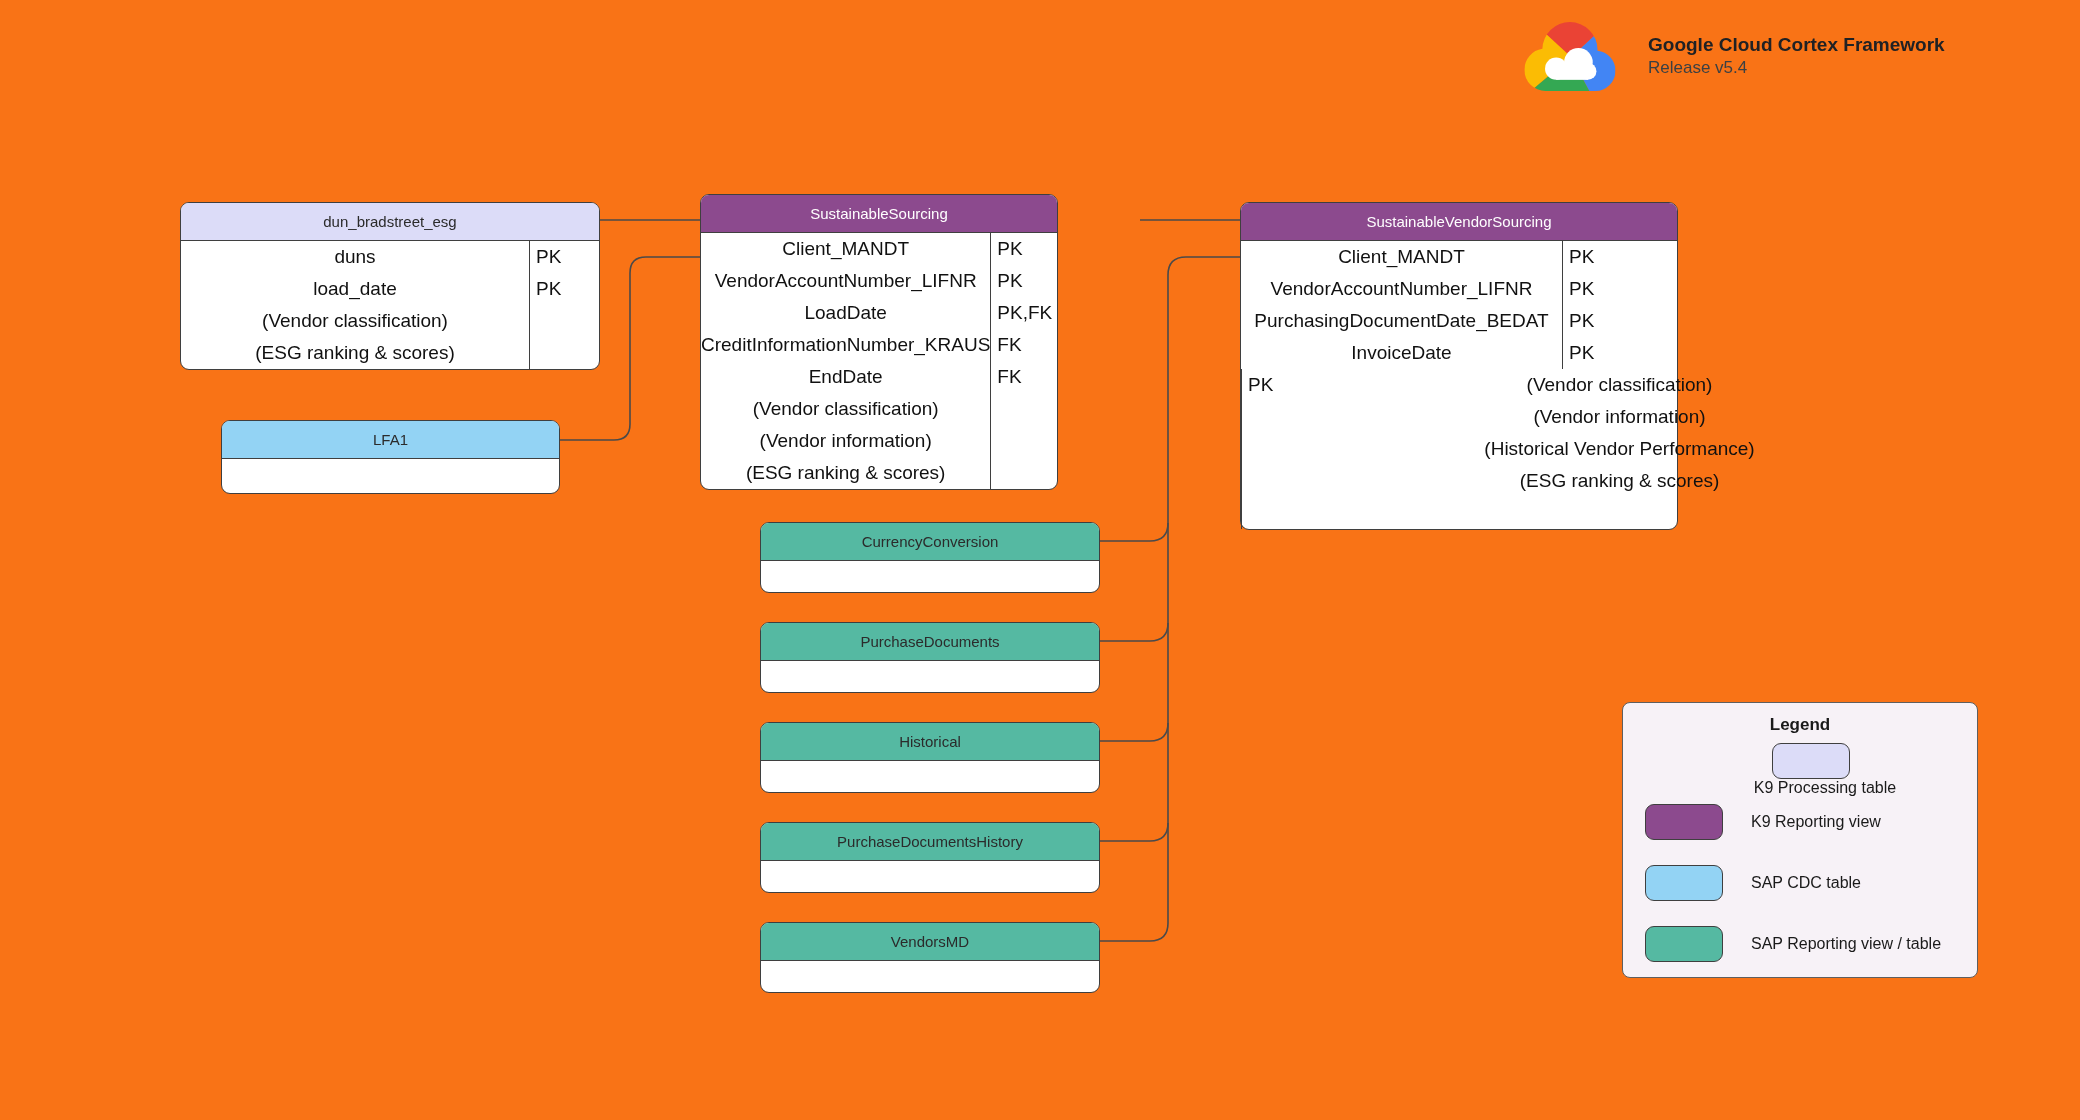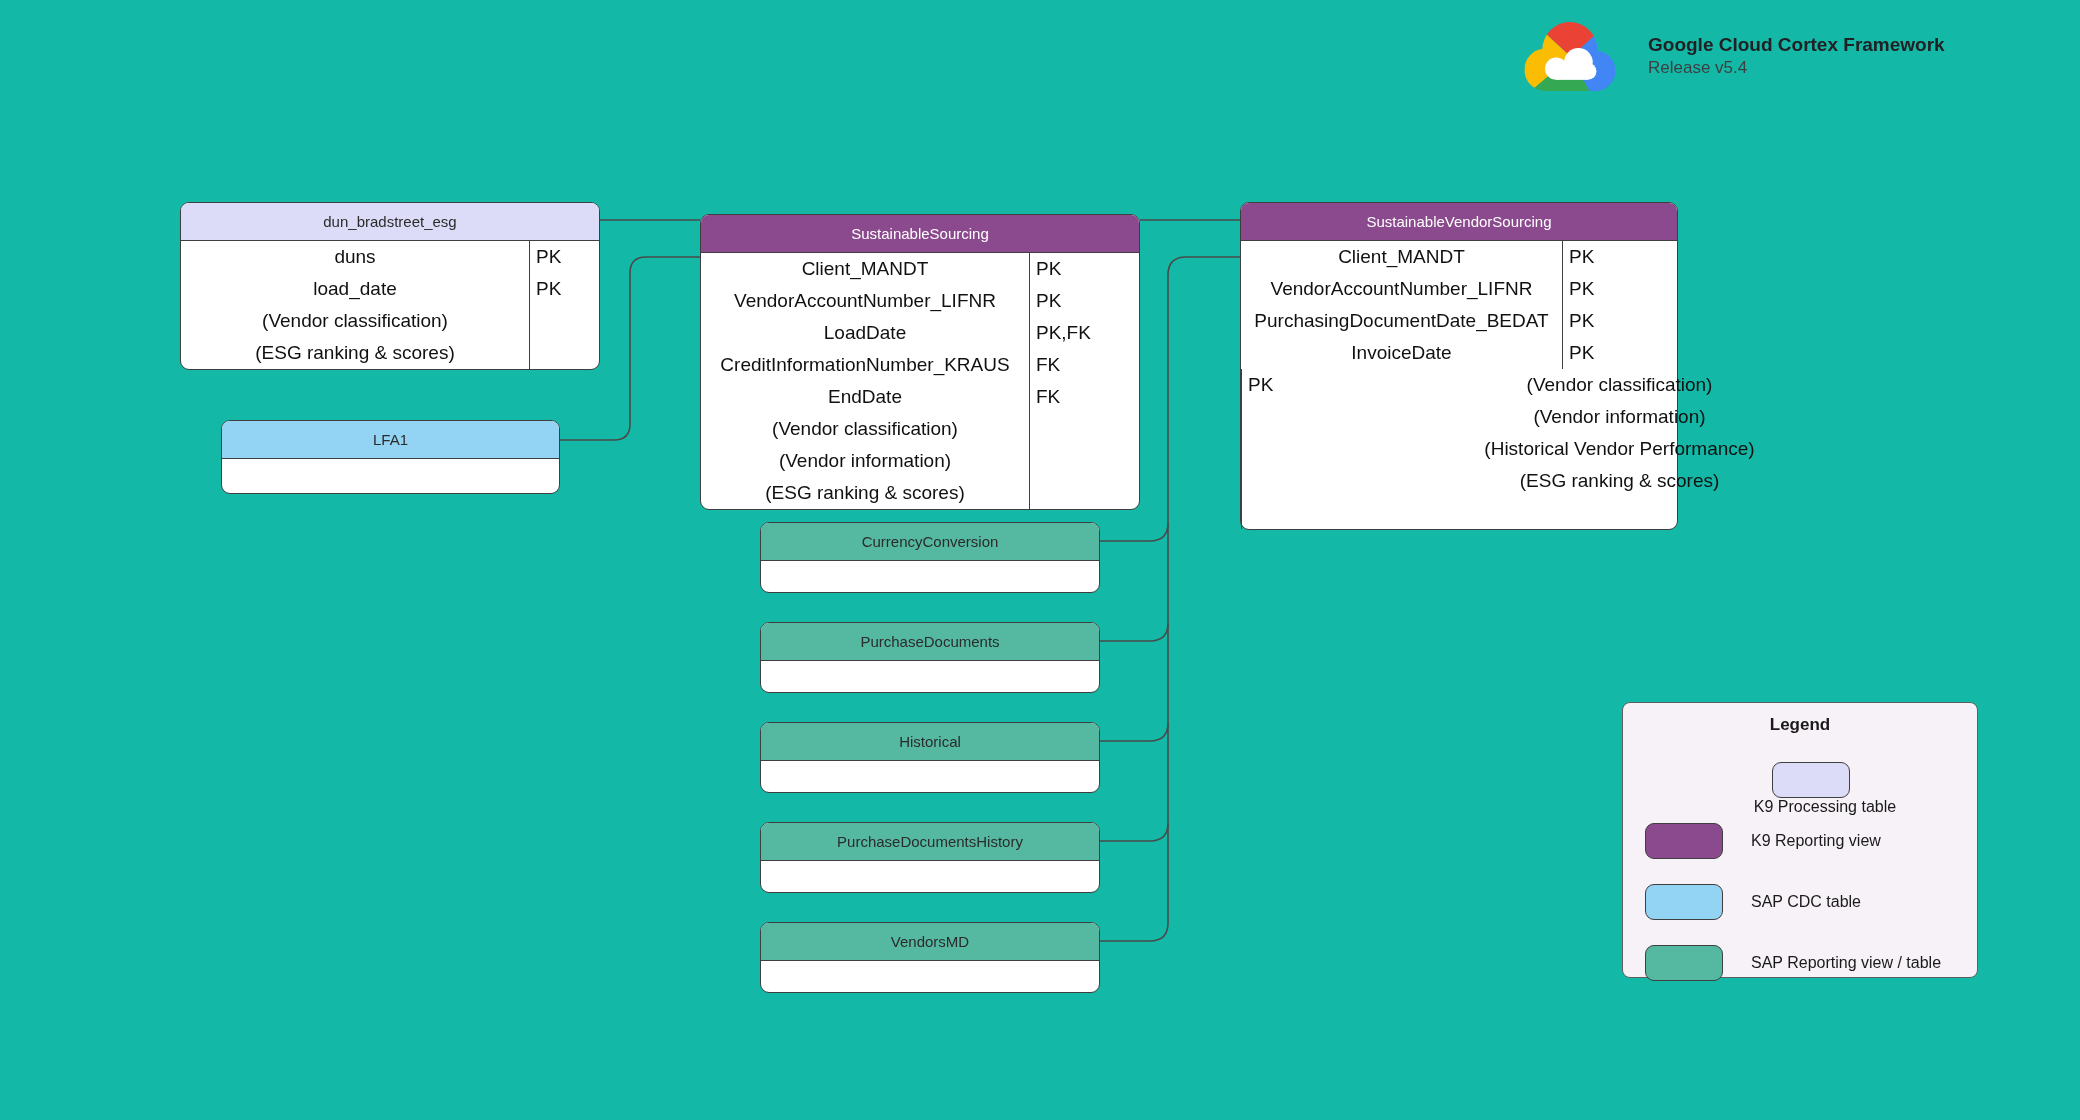--- a/index.html
+++ b/index.html
@@ -1,17 +1,17 @@
 <!DOCTYPE html>
 <html><head>
 <meta charset="utf-8">
 <style>
   html,body{margin:0;padding:0;background:#ffffff;}
   .canvas{
-    position:relative;width:2080px;height:1120px;background:#14b8a6;
+    position:relative;width:2080px;height:1120px;background:#f97316;
     font-family:"Liberation Sans", sans-serif;overflow:hidden;
   }
   
   svg.edges{position:absolute;left:0;top:0;width:2080px;height:1120px;z-index:1;}
   svg.edges path{fill:none;stroke:#4a4a4a;stroke-width:1.6;}
   
   .brand{position:absolute;left:1518px;top:14px;display:flex;align-items:center;z-index:2;}
   .brand .logo{width:106px;height:84px;flex:0 0 auto;}
   .brand .brand-text{margin-left:24px;}
   .brand .brand-title{font-size:19px;font-weight:bold;color:#202124;line-height:24px;}
@@ -26,21 +26,21 @@
   .entity-header.light-text{color:#ffffff;}
   .entity-body{display:grid;}
   .entity-cell{height:32px;line-height:32px;font-size:19px;color:#111111;
     display:flex;align-items:center;justify-content:center;white-space:nowrap;box-sizing:border-box;}
   .entity-cell.key{justify-content:flex-start;padding-left:6px;border-left:1px solid #3f3f3f;}
   .entity-empty{height:32px;border-radius:0 0 8px 8px;}
   
   .legend{
     position:absolute;left:1622px;top:702px;width:356px;height:276px;z-index:2;
     background:#f7f2f7;border:1px solid #5f5f5f;border-radius:8px;box-sizing:border-box;
-    display:flex;flex-direction:column;padding:12px 0 0 0;gap:19px;
+    display:flex;flex-direction:column;padding:12px 0 0 0;
   }
   .legend-title{text-align:center;font-size:17px;font-weight:bold;color:#1a1a1a;margin-bottom:8px;}
   .legend-item{display:flex;align-items:center;margin:0 0 0 22px;height:36px;margin-top:25px;}
   .legend-item:first-of-type{margin-top:0px;flex-direction:column;}
   .legend-swatch{width:78px;height:36px;border:1px solid #3f3f3f;border-radius:9px;box-sizing:border-box;flex:0 0 auto;}
   .legend-label{margin-left:28px;font-size:16px;color:#1a1a1a;white-space:nowrap;}
 </style>
 </head>
 <body>
 
@@ -93,21 +93,21 @@
           <div class="entity-cell">duns</div>
           <div class="entity-cell key">PK</div>
           <div class="entity-cell">load_date</div>
           <div class="entity-cell key">PK</div>
           <div class="entity-cell">(Vendor classification)</div>
           <div class="entity-cell key"></div>
           <div class="entity-cell">(ESG ranking &amp; scores)</div>
           <div class="entity-cell key"></div>
         </div>
       </div>
-      <div class="entity" style="left: 700px; top: 214px; width: 440px;">
+      <div class="entity" style="left: 700px; top: 194px; width: 358px;">
         <div class="entity-header light-text" style="background: rgb(140, 74, 142);">SustainableSourcing</div>
         <div class="entity-body" style="grid-template-columns: 1fr 110px;">
           <div class="entity-cell">Client_MANDT</div>
           <div class="entity-cell key">PK</div>
           <div class="entity-cell">VendorAccountNumber_LIFNR</div>
           <div class="entity-cell key">PK</div>
           <div class="entity-cell">LoadDate</div>
           <div class="entity-cell key">PK,FK</div>
           <div class="entity-cell">CreditInformationNumber_KRAUS</div>
           <div class="entity-cell key">FK</div>

